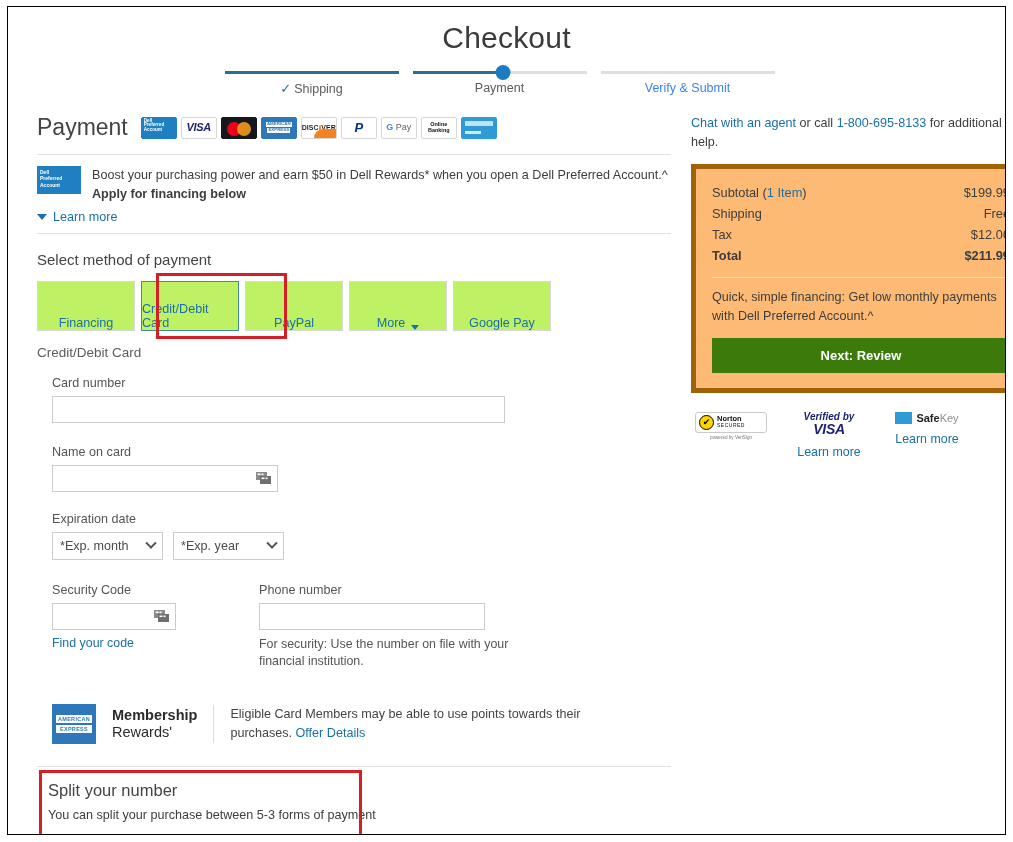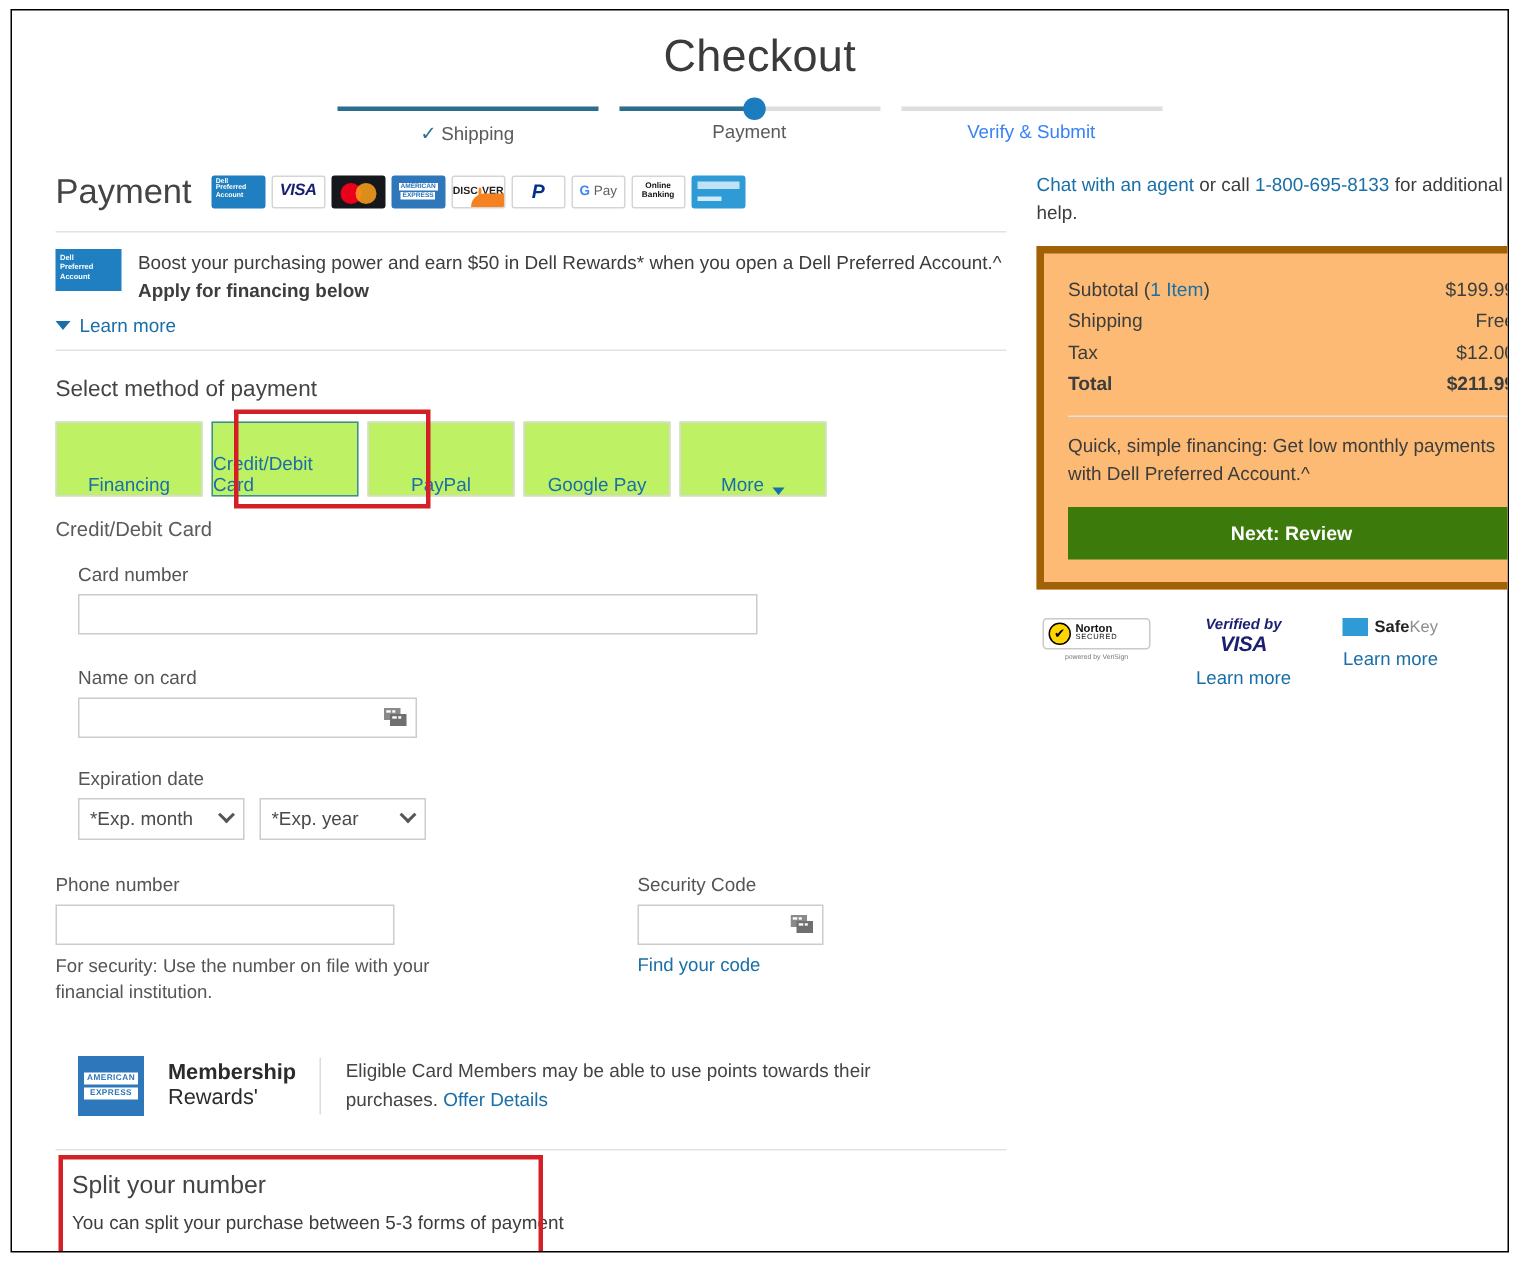--- a/index.html
+++ b/index.html
@@ -389,25 +389,25 @@
         <div class="method">
           <span>Financing</span>
         </div>
         <div class="method selected">
           <span>Credit/Debit Card</span>
         </div>
         <div class="method">
           <span>PayPal</span>
         </div>
         <div class="method">
-          <span>Google Pay</span>
-        </div>
-        <div class="method">
           <span>More</span>
           <span class="mcaret"></span>
+        </div>
+        <div class="method">
+          <span>Google Pay</span>
         </div>
         <div class="redbox" id="redbox-method"></div>
       </div>
 
       <div class="form-kind">Credit/Debit Card</div>
 
       <div class="field">
         <div class="flabel">Card number</div>
         <div class="tinput card"></div>
       </div>
@@ -434,39 +434,39 @@
             <span class="chev"></span>
           </div>
           <div class="tselect">
             <span>*Exp. year</span>
             <span class="chev"></span>
           </div>
         </div>
       </div>
 
       <div class="row2">
-        <div class="field" style="margin-left:0;">
-          <div class="flabel">Phone number</div>
-          <div class="tinput phone"></div>
-          <div class="helper">For security: Use the number on file with your financial institution.</div>
-        </div>
         <div class="field" style="margin-left:15px;">
           <div class="flabel">Security Code</div>
           <div class="tinput sec">
             <svg class="autofill-icon" viewBox="0 0 16 15">
               <rect x="0" y="1" width="11" height="8" fill="#8a8a8a"></rect>
               <rect x="1.5" y="2.5" width="3" height="1.6" fill="#ffffff"></rect>
               <rect x="5.5" y="2.5" width="2" height="1.6" fill="#ffffff"></rect>
               <rect x="4" y="5" width="11" height="8" fill="#6f6f6f"></rect>
               <rect x="5.5" y="6.5" width="3" height="1.6" fill="#ffffff"></rect>
               <rect x="9.5" y="6.5" width="2" height="1.6" fill="#ffffff"></rect>
             </svg>
           </div>
           <div class="findcode link">Find your code</div>
         </div>
+        <div class="field" style="margin-left:0;">
+          <div class="flabel">Phone number</div>
+          <div class="tinput phone"></div>
+          <div class="helper">For security: Use the number on file with your financial institution.</div>
+        </div>
       </div>
 
       <div class="amex-block">
         <div class="amex-logo">
           <span>AMERICAN</span>
           <span>EXPRESS</span>
         </div>
         <div class="mr-word">
           <b>Membership</b><br>
           <span>Rewardsʹ</span>

